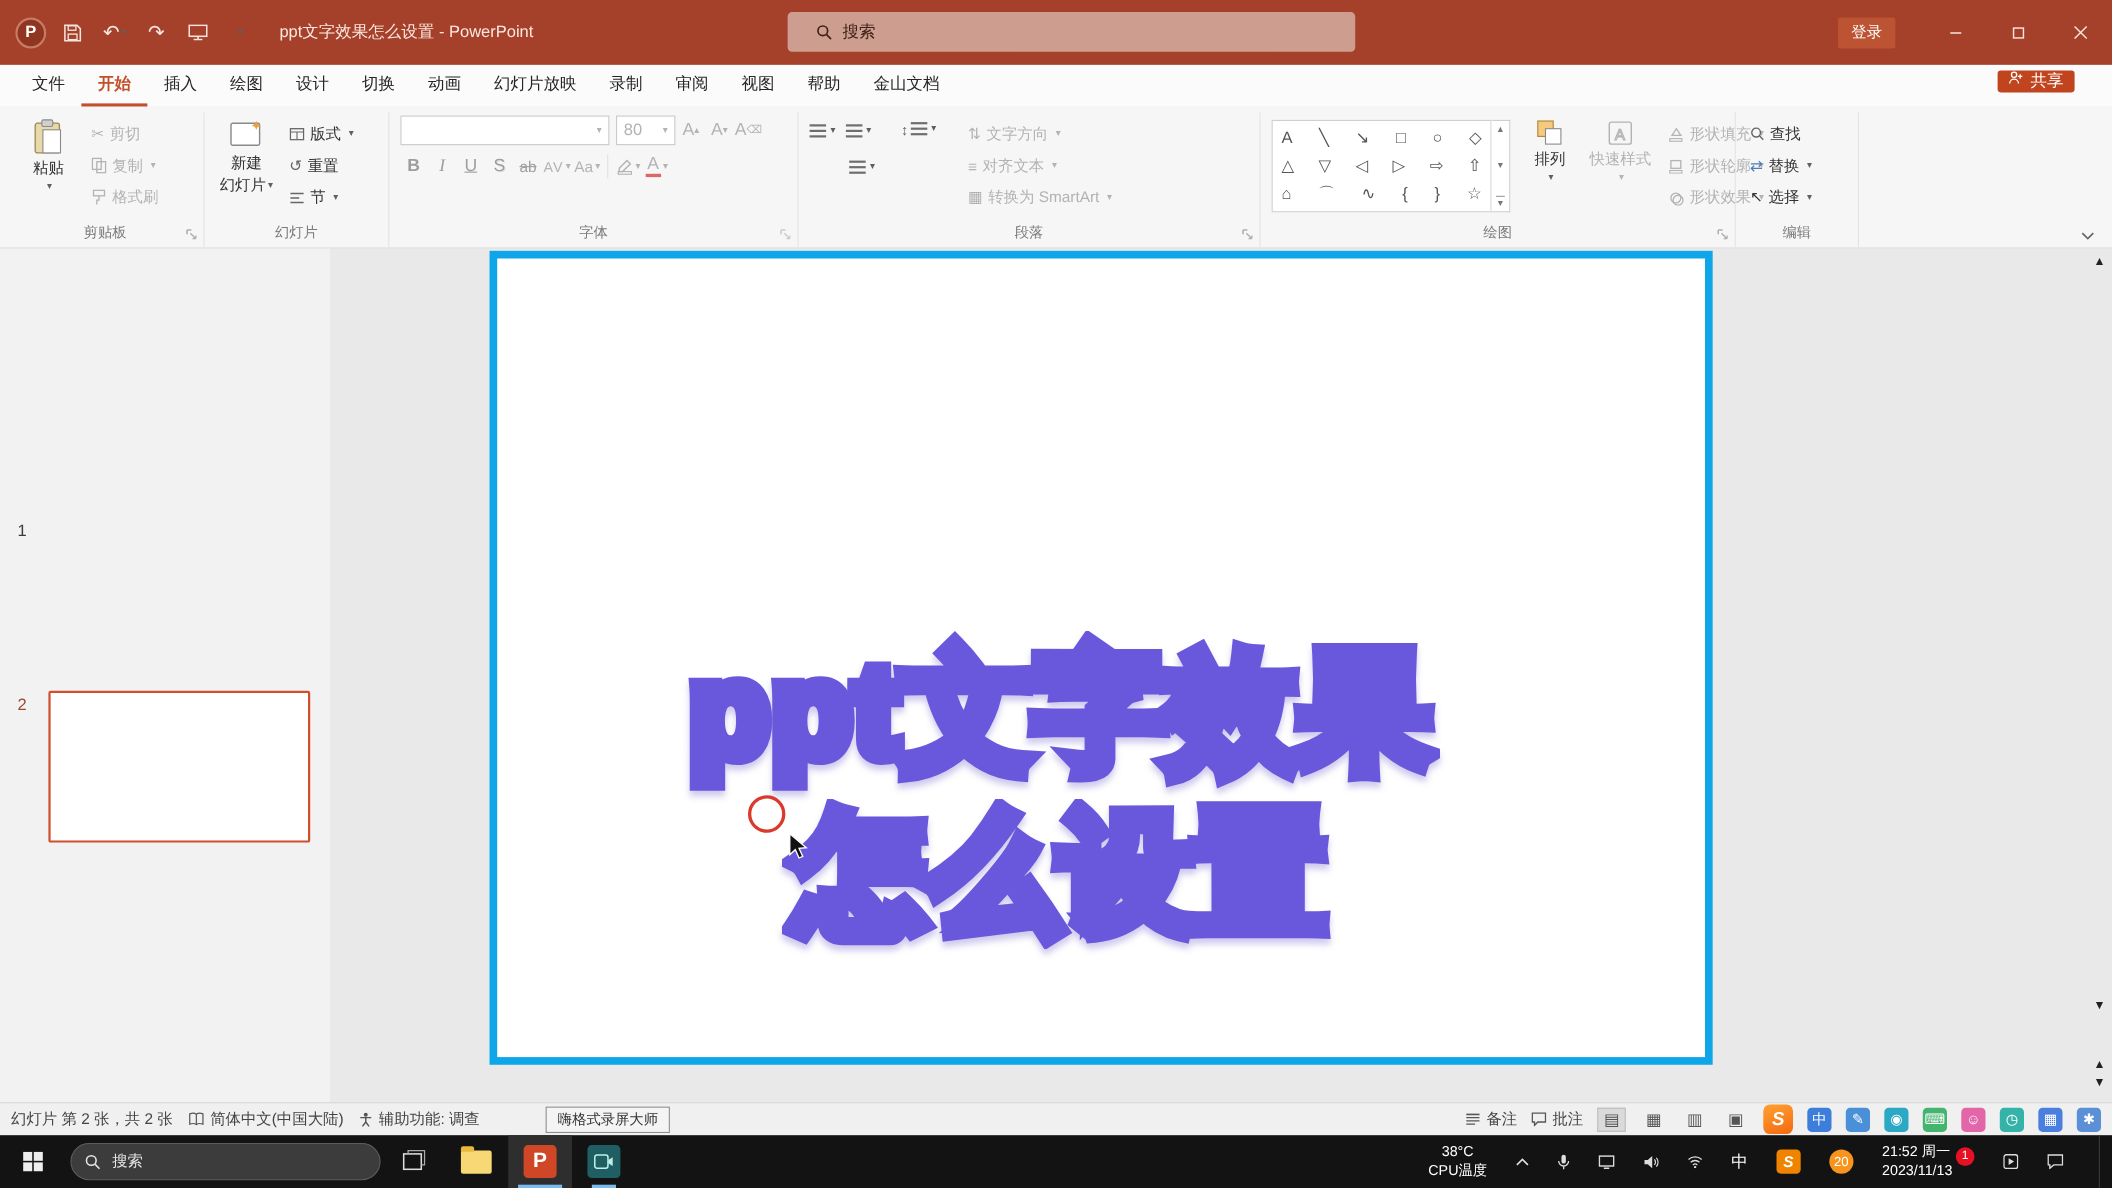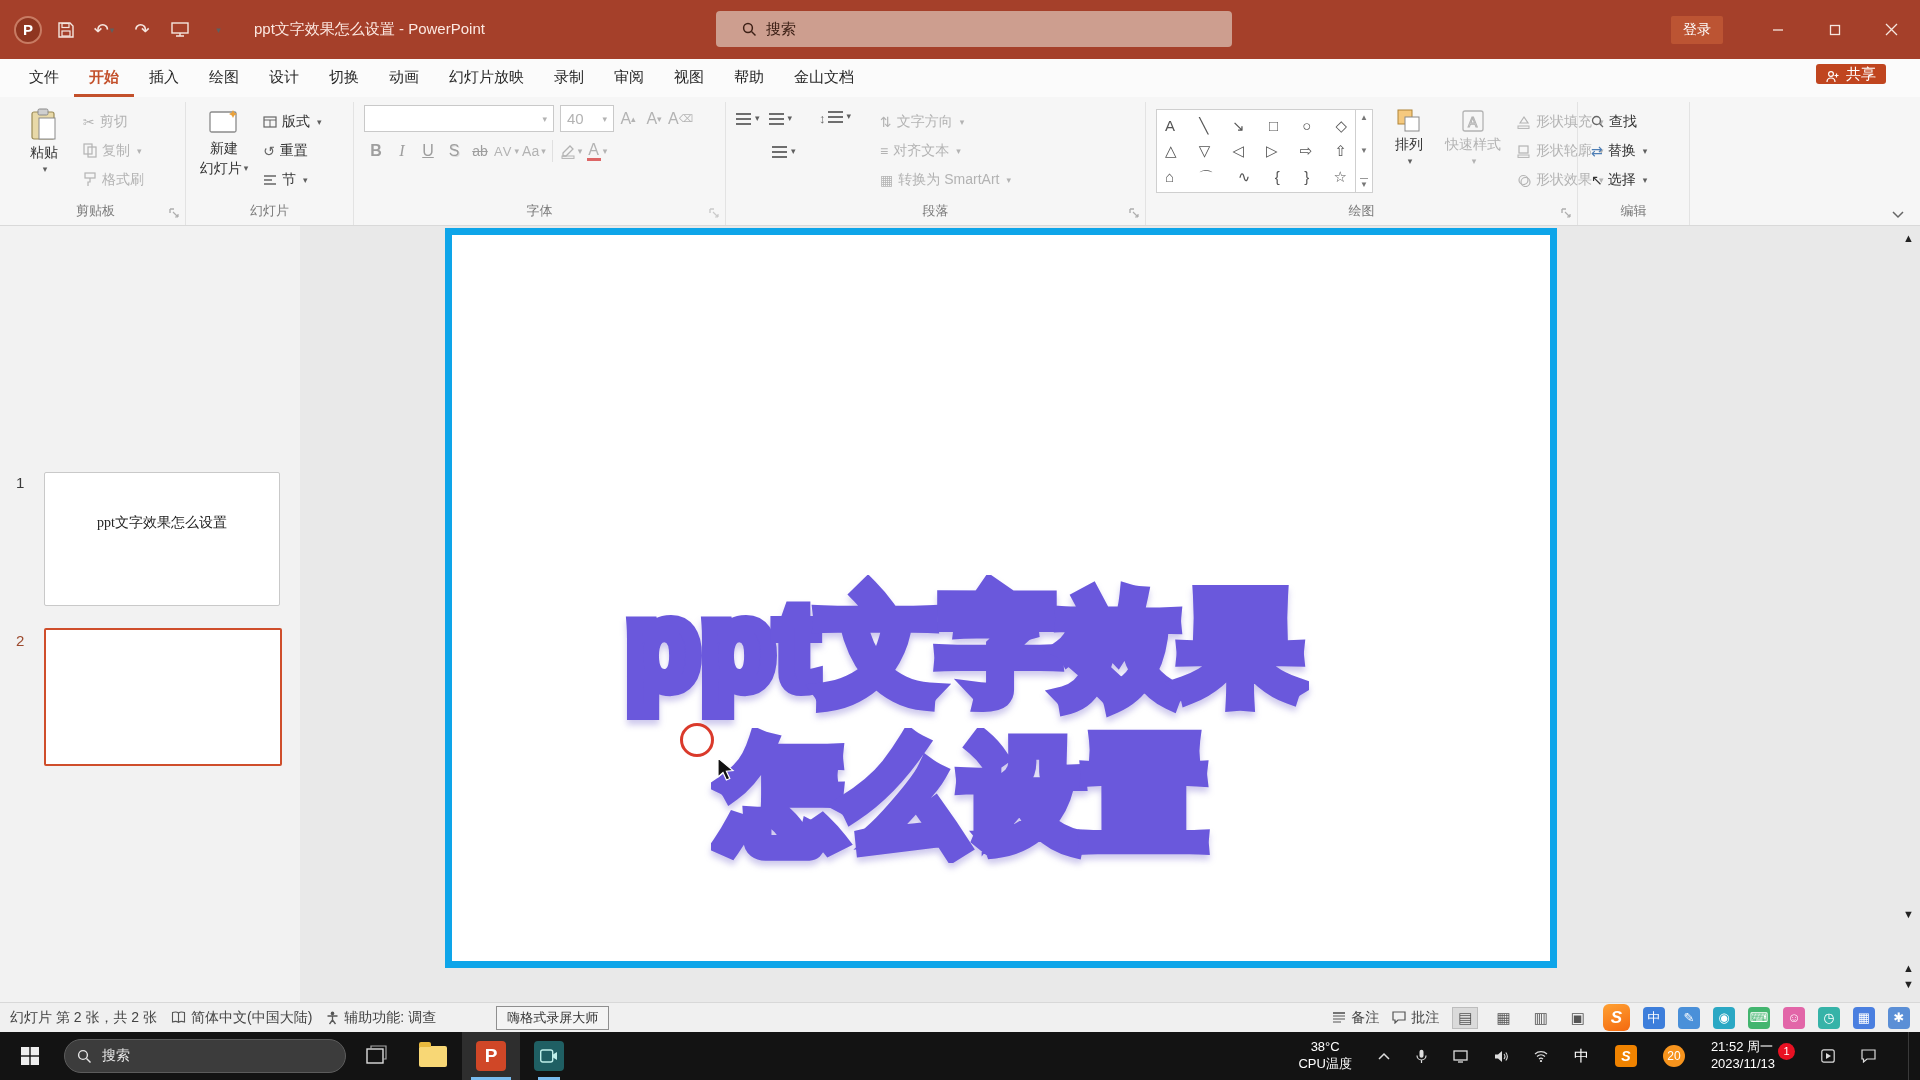--- a/index.html
+++ b/index.html
@@ -25,21 +25,21 @@
            border-radius:4px;display:flex;align-items:center;gap:9px;padding-left:26px;color:#3D2016;font-size:15px}
 .tb-right{position:absolute;right:0;top:0;height:59px;display:flex;align-items:center}
 .login{background:#BC5433;border-radius:2px;color:#fff;font-size:14px;padding:5px 12px;margin-right:26px}
 .winbtn{width:57px;height:59px;display:flex;align-items:center;justify-content:center;color:#F6E6DF}
 
 
 #menubar{position:absolute;left:0;top:59px;width:1920px;height:38px;background:#FBFBFB;display:flex;align-items:flex-end;padding-left:14px}
 .tab{padding:0 15px;height:38px;line-height:36px;font-size:15px;color:#262626}
 .tab.active{color:var(--accent);font-weight:bold;border-bottom:3px solid var(--accent)}
 .share-btn{position:absolute;right:34px;top:5px;height:20px;background:var(--share);color:#fff;border-radius:3px;
-           display:flex;align-items:flex-end;gap:6px;padding:0 10px;font-size:15px}
+           display:flex;align-items:flex-start;gap:6px;padding:0 10px;font-size:15px}
 
 
 #ribbon{position:absolute;left:0;top:97px;width:1920px;height:129px;background:#F6F6F6;border-bottom:1px solid #D9D9D9;
         display:flex;padding:5px 0 0 6px}
 .rgroup{position:relative;padding:3px 10px 24px 10px;border-right:1px solid #E3E3E3;display:flex;gap:8px;align-items:flex-start}
 .rg-label{position:absolute;left:0;right:0;bottom:5px;text-align:center;font-size:13px;color:#7A7A7A}
 .launcher{position:absolute;right:5px;bottom:6px;opacity:.65}
 .bigbtn{display:flex;flex-direction:column;align-items:center;min-width:56px;gap:2px;font-size:14px;color:#333;padding-top:3px;line-height:1.25}
 .sbcol{display:flex;flex-direction:column;gap:4px;padding-top:4px}
 .sbtn{display:flex;align-items:center;gap:5px;font-size:14px;height:25px;color:#333;padding:0 3px;white-space:nowrap}
@@ -288,21 +288,21 @@
   </div>
 
   <div class="rgroup grayed" style="width:372px">
     <div class="fcol">
       <div class="frow">
         <div class="combo" style="width:190px">
             <span></span>
             <span class="dd">▾</span>
           </div>
         <div class="combo" style="width:54px;margin-left:4px">
-            <span>40</span>
+            <span>80</span>
             <span class="dd">▾</span>
           </div>
         <div class="fbtn">
             <span>A</span>
             <span style="font-size:9px">▴</span>
           </div>
         <div class="fbtn">
             <span>A</span>
             <span style="font-size:9px">▾</span>
           </div>
@@ -514,23 +514,20 @@
       <svg width="12" height="8" viewBox="0 0 12 8">
         <path d="M1 1l5 5 5-5" fill="none" stroke="#666" stroke-width="1.5"></path>
       </svg>
     </span>
 </section>
 
 <main id="workspace">
 
   <aside id="thumbs">
     <span class="thumb-num" style="left:16px;top:248px">1</span>
-    <div class="thumb" style="left:44px;top:246px;width:236px;height:134px">
-      <div class="thumb1-text">ppt文字效果怎么设置</div>
-    </div>
     <span class="thumb-num" style="left:16px;top:406px;color:#9c4a2e">2</span>
     <div class="thumb selected" style="left:44px;top:402px;width:238px;height:138px"></div>
   </aside>
 
   <div id="canvasarea">
     <div id="slide">
 
       <div class="wa-line wa-stack" style="top:344px">
         <span class="wa outer">ppt文字效果</span>
         <span class="wa inner">ppt文字效果</span>

